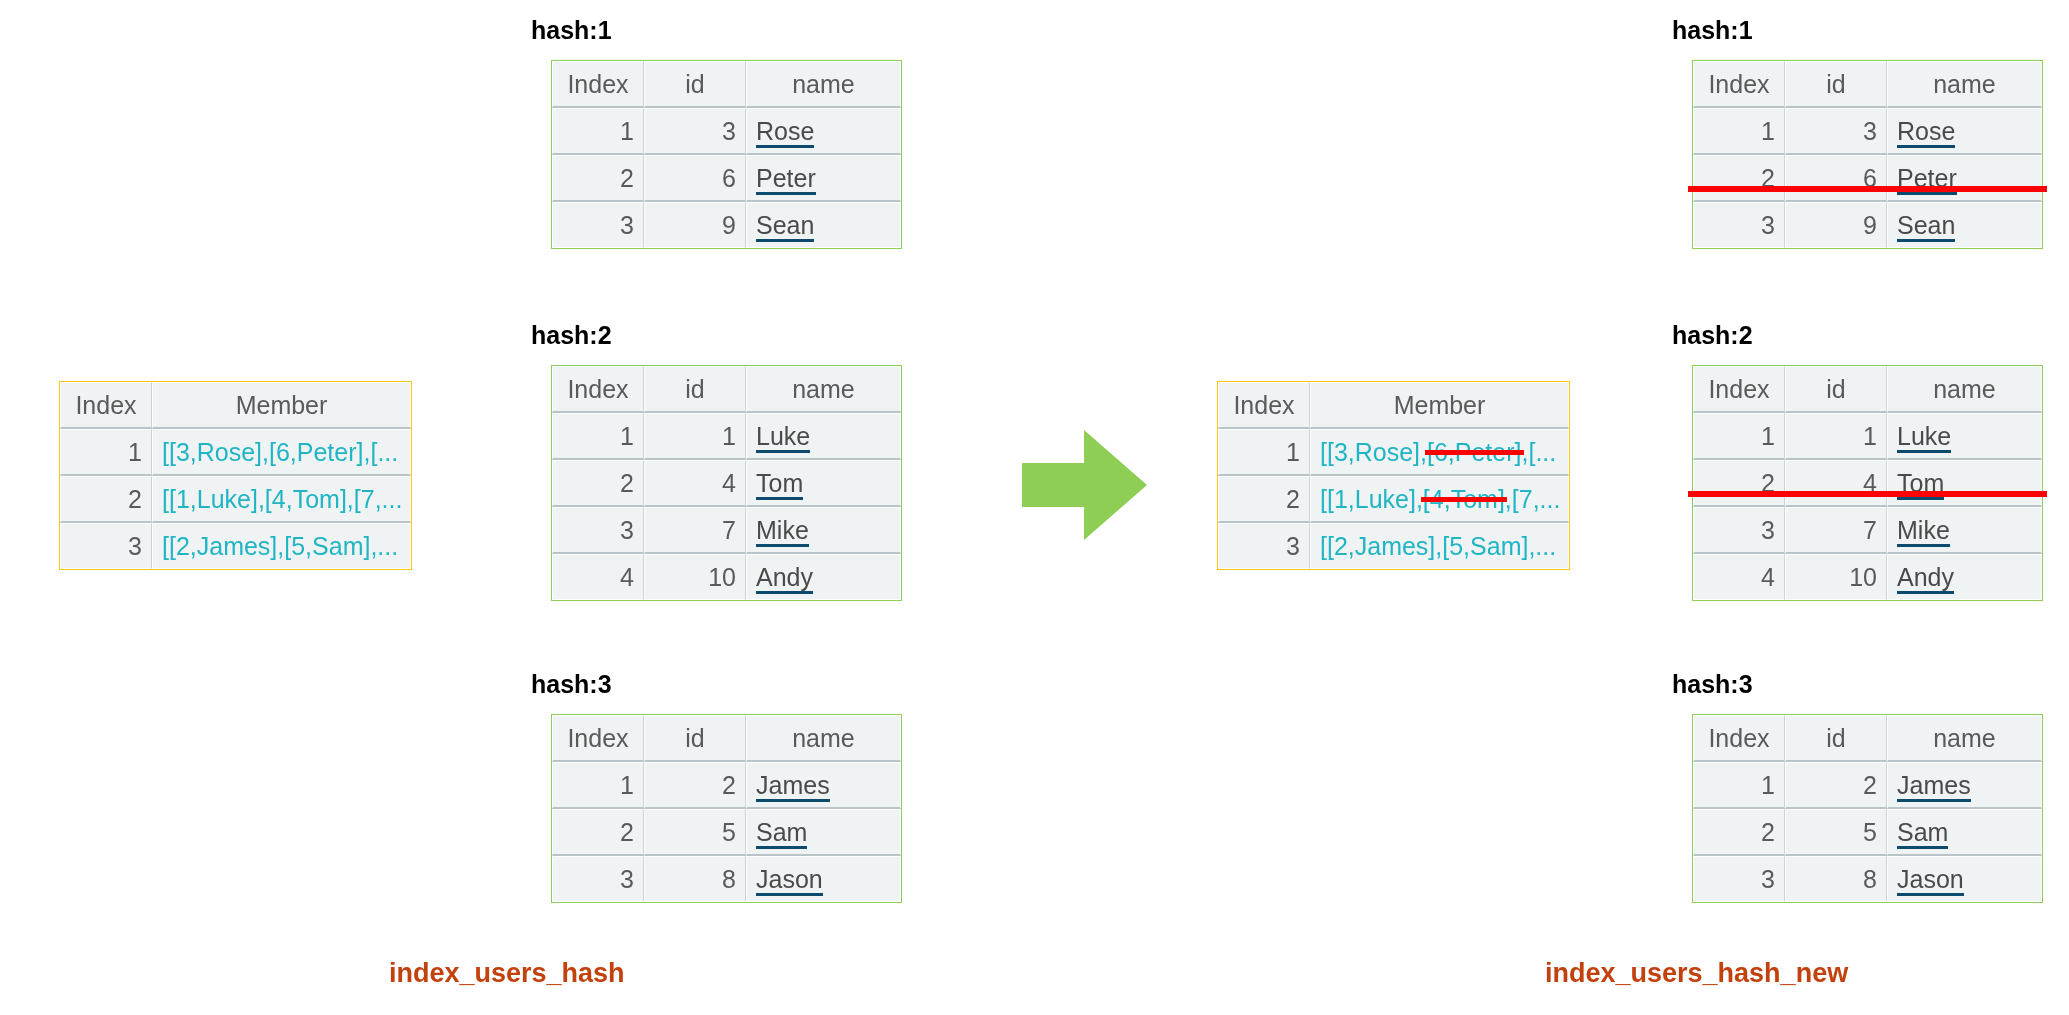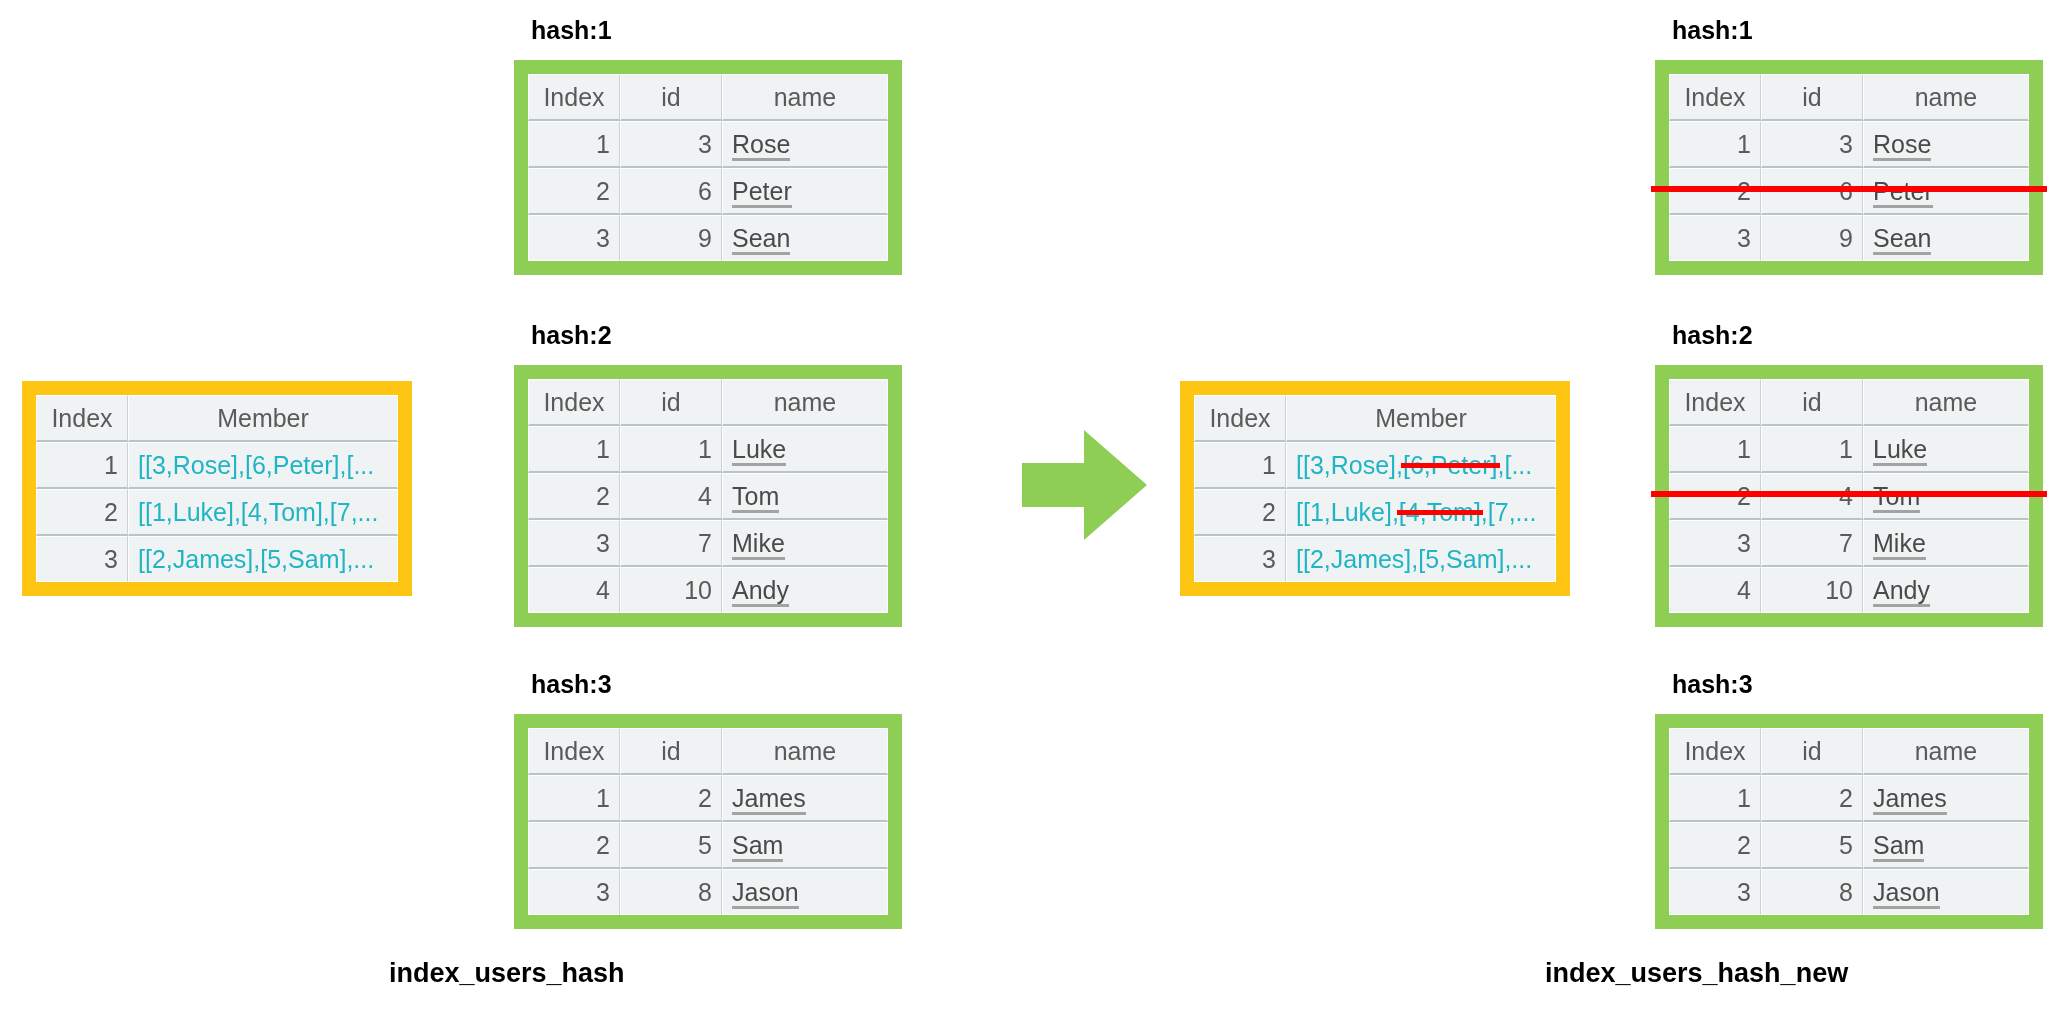--- a/index.html
+++ b/index.html
@@ -26,30 +26,31 @@
     color: #000000;
     letter-spacing: 0px;
     white-space: nowrap;
     line-height: 1;
   }
 
   
   .bottom-title {
     font-size: 27px;
     font-weight: bold;
-    color: #000000;
+    color: #c2410c;
     white-space: nowrap;
     line-height: 1;
   }
 
   
   .frame {
     box-sizing: border-box;
     background: #8ECE54;
-    padding: 14px;
+    padding: 1px;
+    margin-left: 37px;
   }
   .frame.orange { background: #FFC513; }
 
   
   table.grid {
     border-collapse: separate;
     border-spacing: 0;
     width: 100%;
     table-layout: fixed;
     background: #ffffff;
@@ -81,21 +82,21 @@
   th.c-member { text-align: center; }
   td.c-member { text-align: left; }
 
   td.c-id   { color: #1414F0; }
   td.c-name { color: #4A4A4A; }
   td.c-index{ color: #555555; }
 
   
   .name-link {
     display: inline-block;
-    border-bottom: 3px solid #a3a3a3;
+    border-bottom: 3px solid #0c4a6e;
     line-height: 1.0;
     padding-bottom: 1px;
     color: #4A4A4A;
   }
 
   
   td.c-member {
     color: #1FB5C4;
     font-size: 25px;
     position: relative;

